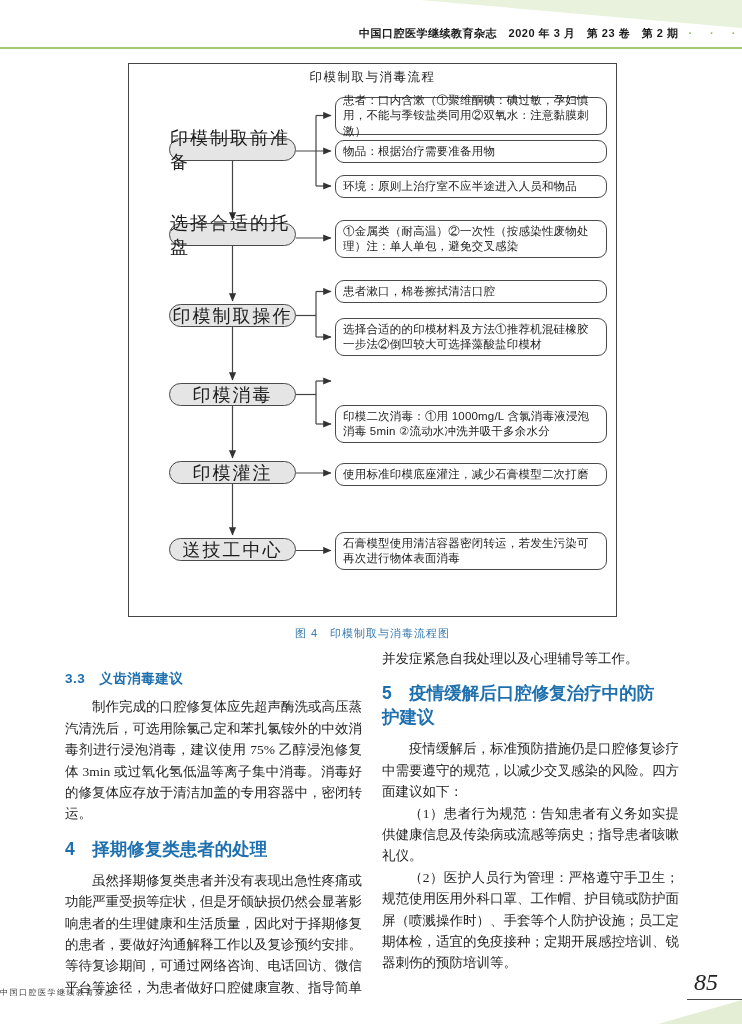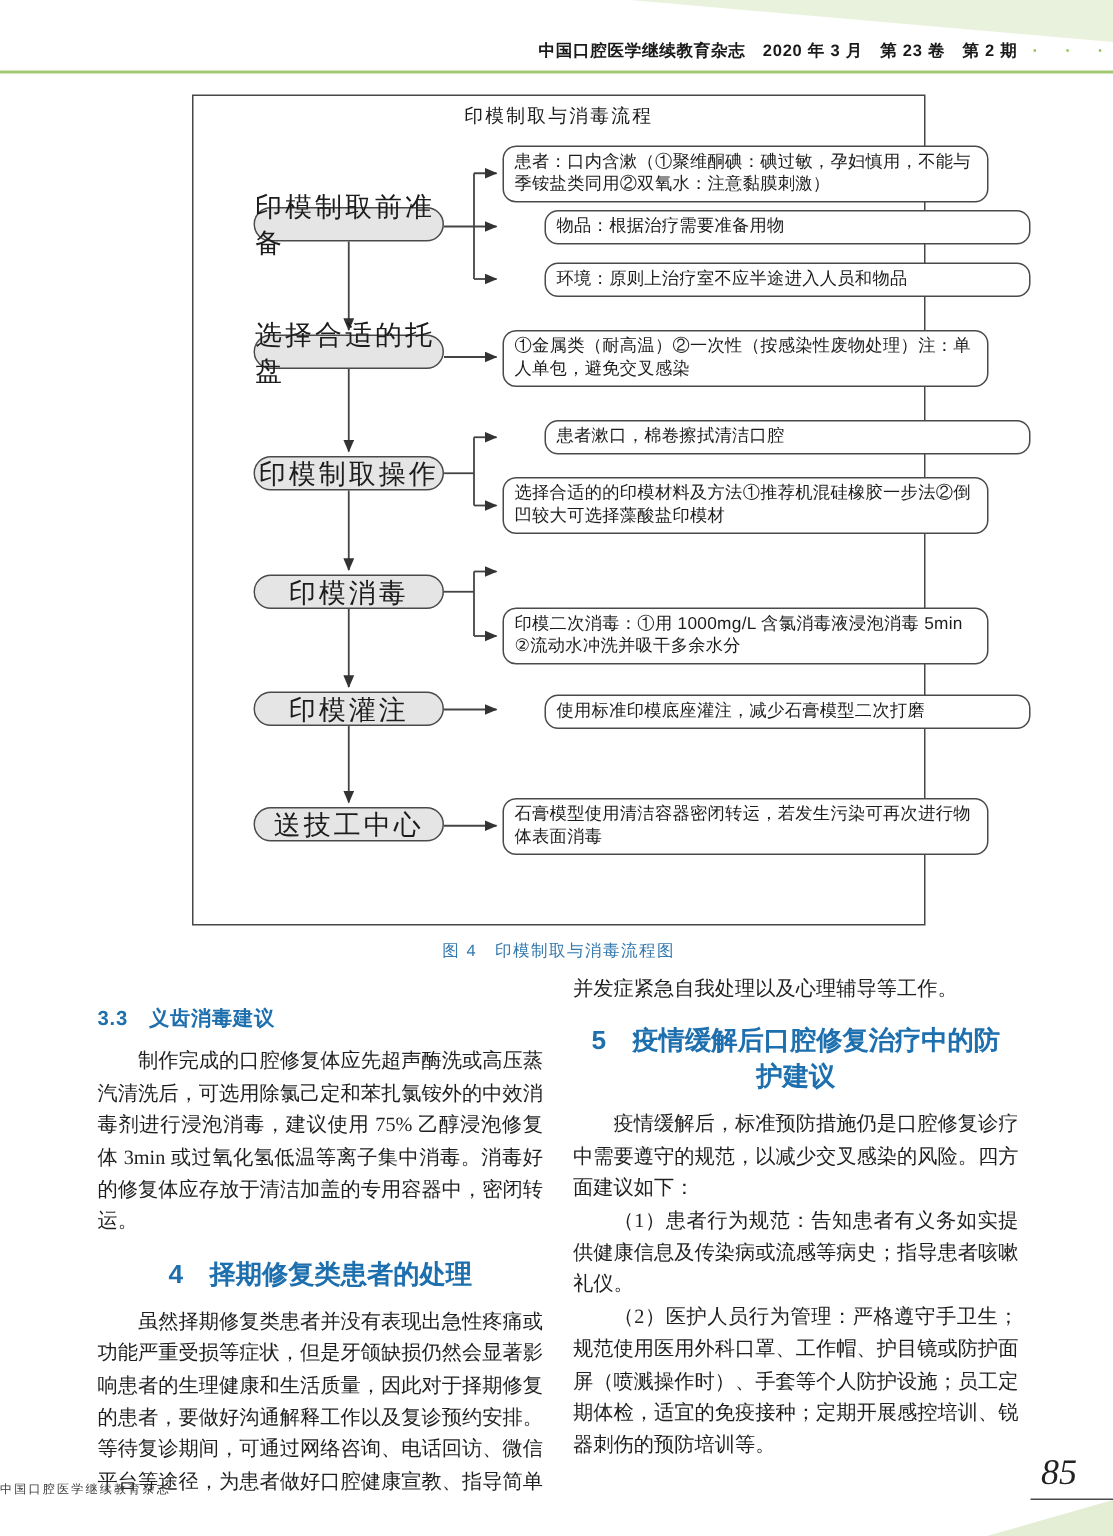--- a/index.html
+++ b/index.html
@@ -39,46 +39,46 @@
     font-size:12.5px; letter-spacing:1.5px;
   }
   .fc-svg { position:absolute; left:0; top:0; width:489px; height:554px; }
   .fc-node {
     position:absolute; left:40px; width:127px; height:23px;
     border:1.3px solid #4a4a4a; border-radius:12px; box-sizing:border-box;
     display:flex; align-items:center; justify-content:center;
     font-size:18px; letter-spacing:2px; background:#e5e5e5;
   }
   .fc-box {
-    position:absolute; left:206px; width:324px;
+    position:absolute; left:206px; width:272px;
     border:1.3px solid #4a4a4a; border-radius:9px; box-sizing:border-box;
     display:flex; align-items:center; background:#fff;
     font-size:11.5px; line-height:15.5px; padding:2px 7px; letter-spacing:0.2px;
   }
-  .bh1 { height:23px;margin-left:28px; } .bh2 { height:38px; }
+  .bh1 { height:23px; } .bh2 { height:38px; }
   .fig-caption {
     position:absolute; left:128px; top:626px; width:489px; text-align:center;
     font-family:"Liberation Sans", sans-serif; font-size:11px; color:#3579ae; letter-spacing:1px;
   }
   
   .col {
     position:absolute; width:297px; font-size:13.5px; line-height:21.4px;
     text-align:justify; color:#1f1f1f;
   }
   .col-left  { left:65px;  top:668px; }
   .col-right { left:382px; top:648px; }
   .col p { margin:0; text-indent:2em; }
   .col p.noindent { text-indent:0; }
   .h-sub {
     font-family:Liberation Sans, sans-serif; font-weight:bold; color:#1e6fae;
     font-size:13.5px; margin:0 0 7px 0; letter-spacing:0.5px;
   }
   .h-sec {
     font-family:"Liberation Sans", sans-serif; font-weight:bold; color:#1e6fae;
-    font-size:17.5px; line-height:24px; margin:12px 0 9px 0; text-align:center;
+    font-size:17.5px; line-height:24px; margin:12px 0 9px 0; text-align:left;
   }
   
   .footer-journal {
     position:absolute; top:987px; left:0; width:686px; text-align:left;
     font-size:8px; letter-spacing:1.5px; color:#3a3a3a;
   }
   .page-number {
     position:absolute; top:969px; left:694px; width:46px; 
     font-family:"Liberation Serif", serif; font-style:italic; font-size:24px; color:#222;
   }

